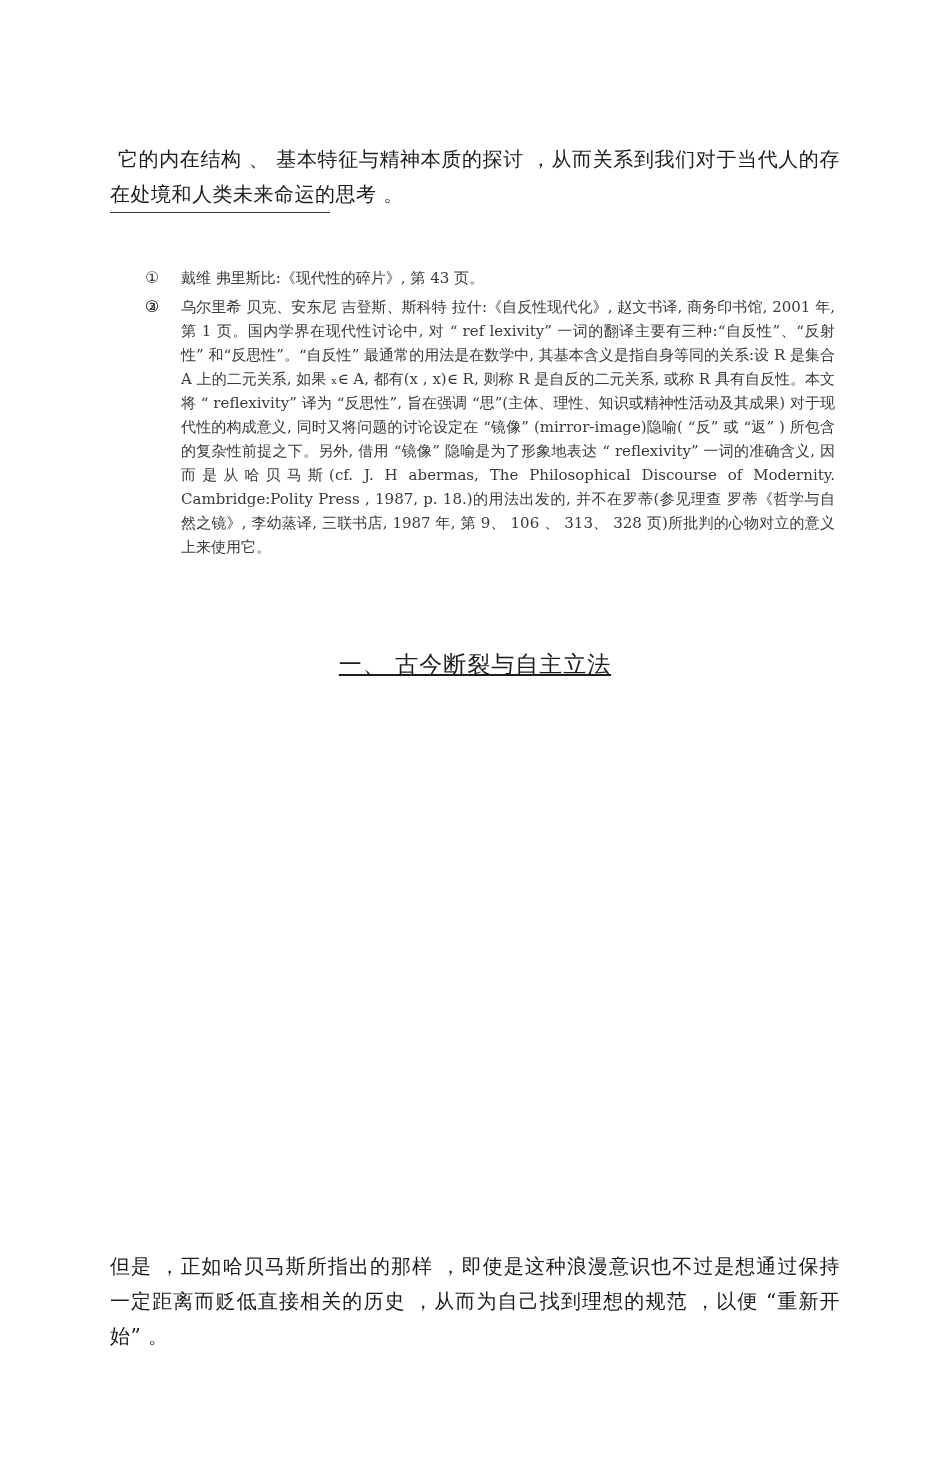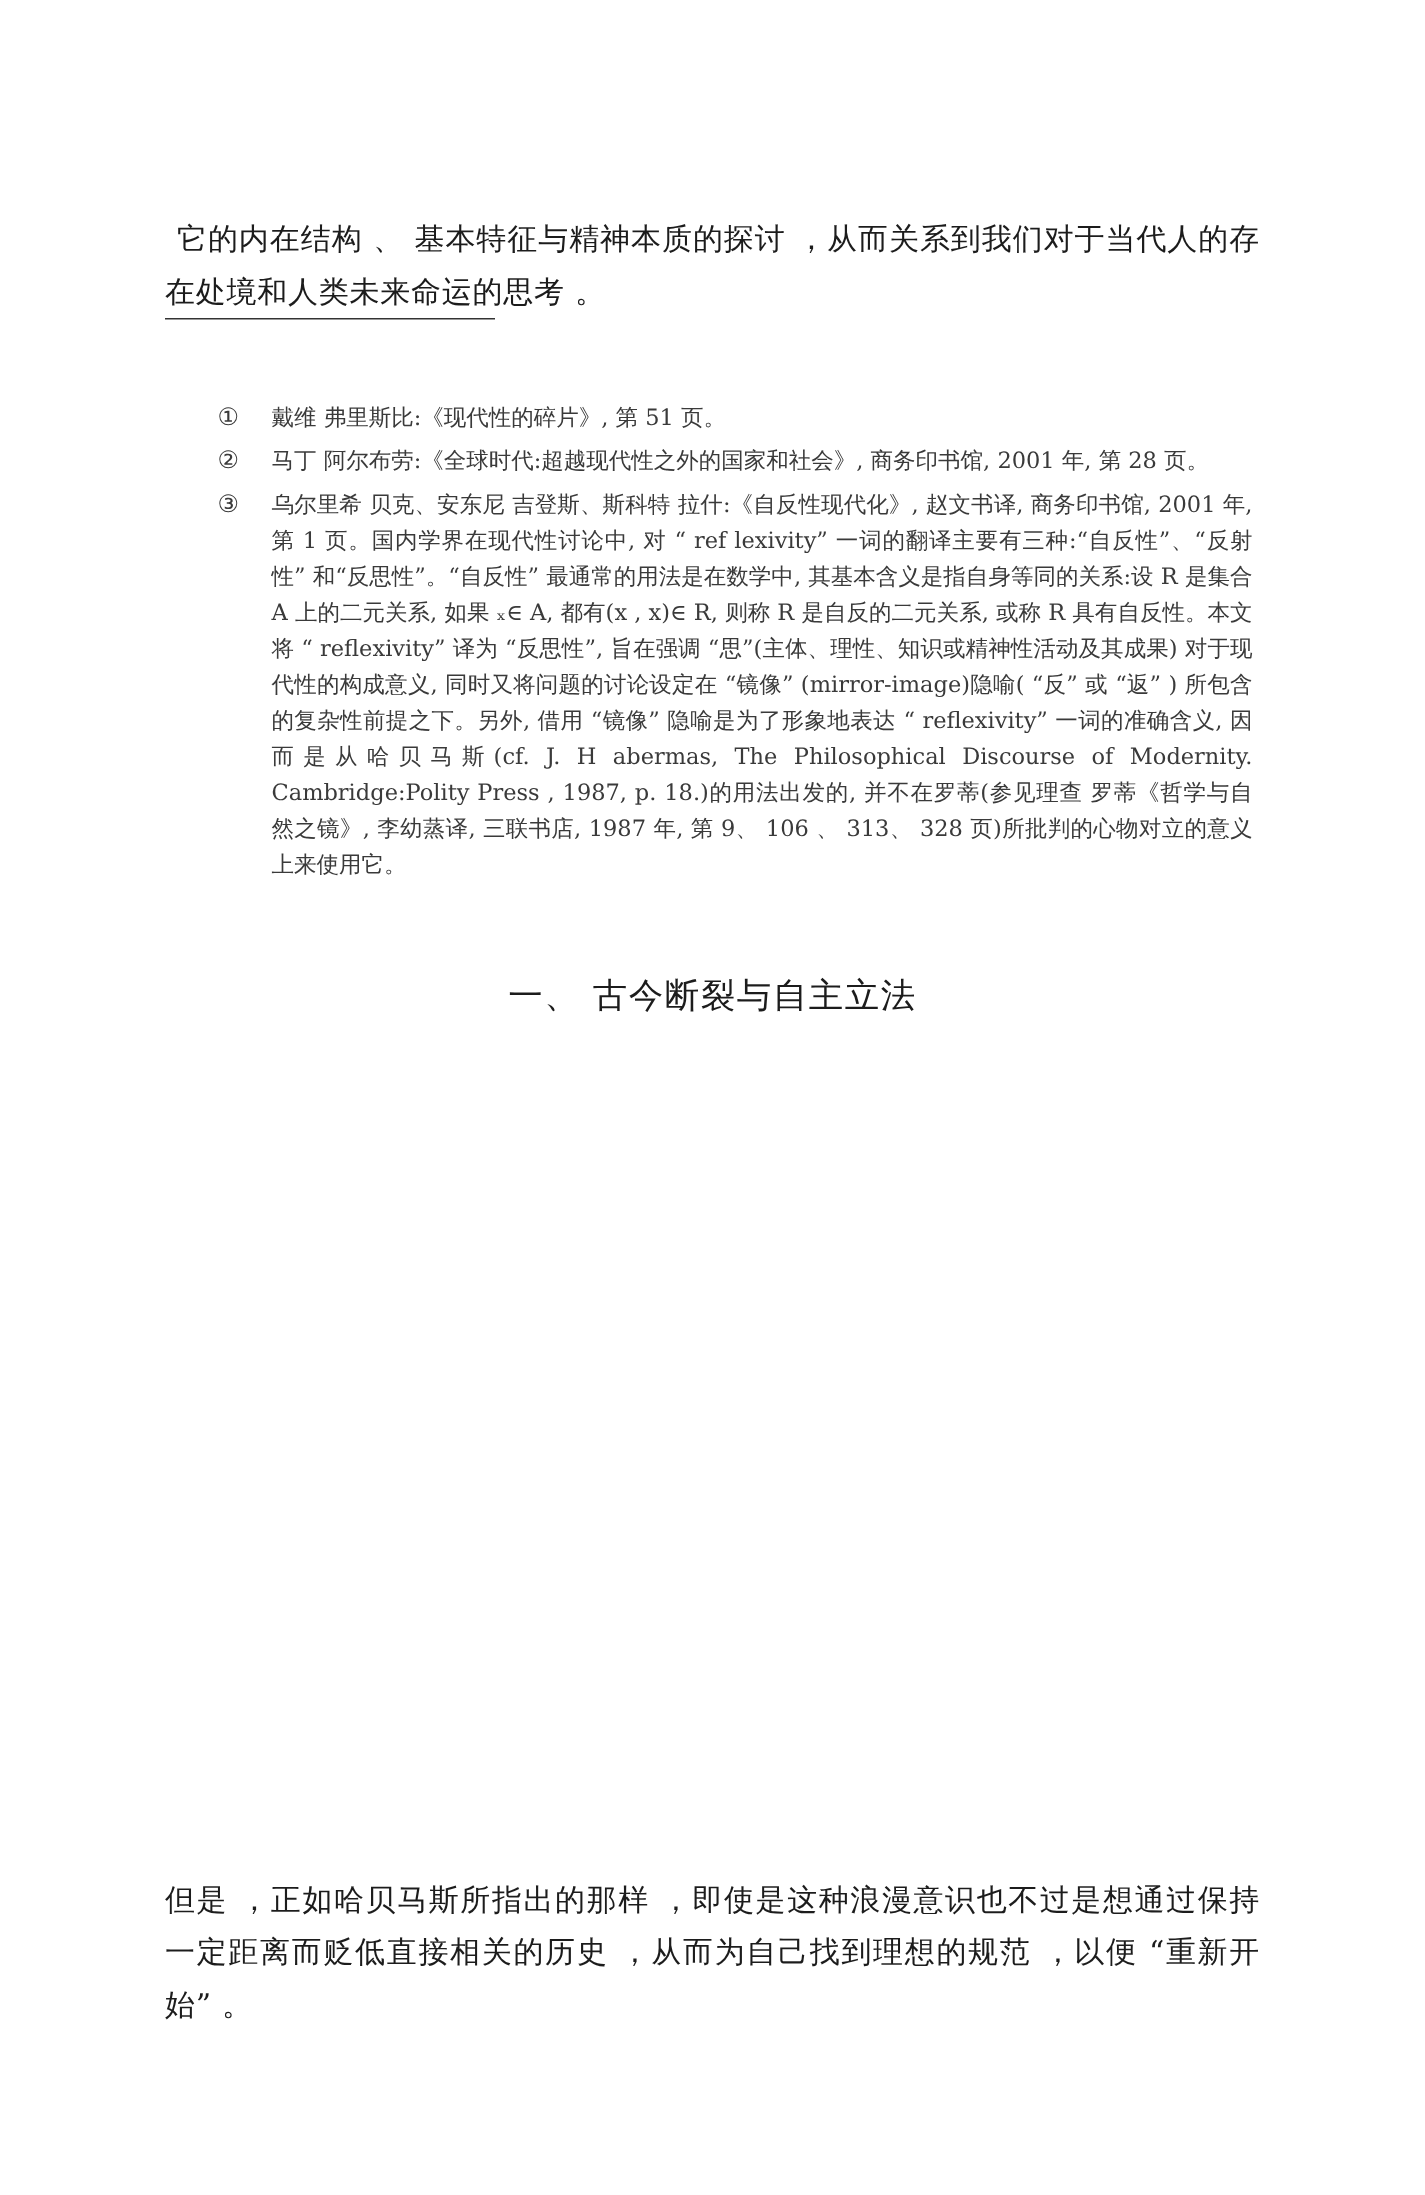--- a/index.html
+++ b/index.html
@@ -71,42 +71,42 @@
     .section-heading {
       position: absolute;
       left: 0;
       width: 950px;
       top: 648px;
       text-align: center;
       font-size: 23px;
       line-height: 32px;
       letter-spacing: 1px;
       color: #1c1c1c;
+      text-decoration: underline;
     }
     .para1 { top: 712px; text-indent: 40px; }
     .para2 { top: 964px; }
     .para3 { top: 1208px; margin-top: 41px; }
   </style>
 </head>
 <body>
 
 <div class="page">
 
   <div class="body-text top-para">它的内在结构 、 基本特征与精神本质的探讨 ，从而关系到我们对于当代人的存在处境和人类未来命运的思考 。</div>
 
   <div class="footnote-rule"></div>
 
   <div class="footnotes">
     <div class="footnote">
       <span class="marker">①</span>
-      <span>戴维 弗里斯比:《现代性的碎片》, 第 51 页。</span>
+      <span>戴维 弗里斯比:《现代性的碎片》, 第 43 页。</span>
     </div>
     <div class="footnote">
       <span class="marker">②</span>
-      <span>马丁 阿尔布劳:《全球时代:超越现代性之外的国家和社会》, 商务印书馆, 2001 年, 第 28 页。</span>
     </div>
     <div class="footnote">
       <span class="marker">③</span>
       <span>乌尔里希 贝克、安东尼 吉登斯、斯科特 拉什:《自反性现代化》, 赵文书译, 商务印书馆, 2001 年, 第 1 页。国内学界在现代性讨论中, 对 “ ref lexivity” 一词的翻译主要有三种:“自反性”、“反射性” 和“反思性”。“自反性” 最通常的用法是在数学中, 其基本含义是指自身等同的关系:设 R 是集合 A 上的二元关系, 如果 ₓ∈ A, 都有(x , x)∈ R, 则称 R 是自反的二元关系, 或称 R 具有自反性。本文将 “ reflexivity” 译为 “反思性”, 旨在强调 “思”(主体、理性、知识或精神性活动及其成果) 对于现代性的构成意义, 同时又将问题的讨论设定在 “镜像” (mirror-image)隐喻( “反” 或 “返” ) 所包含的复杂性前提之下。另外, 借用 “镜像” 隐喻是为了形象地表达 “ reflexivity” 一词的准确含义, 因而是从哈贝马斯(cf. J. H abermas, The Philosophical Discourse of Modernity. Cambridge:Polity Press , 1987, p. 18.)的用法出发的, 并不在罗蒂(参见理查 罗蒂《哲学与自然之镜》, 李幼蒸译, 三联书店, 1987 年, 第 9、 106 、 313、 328 页)所批判的心物对立的意义上来使用它。</span>
     </div>
   </div>
 
   <div class="section-heading">一、 古今断裂与自主立法</div>
 
 

